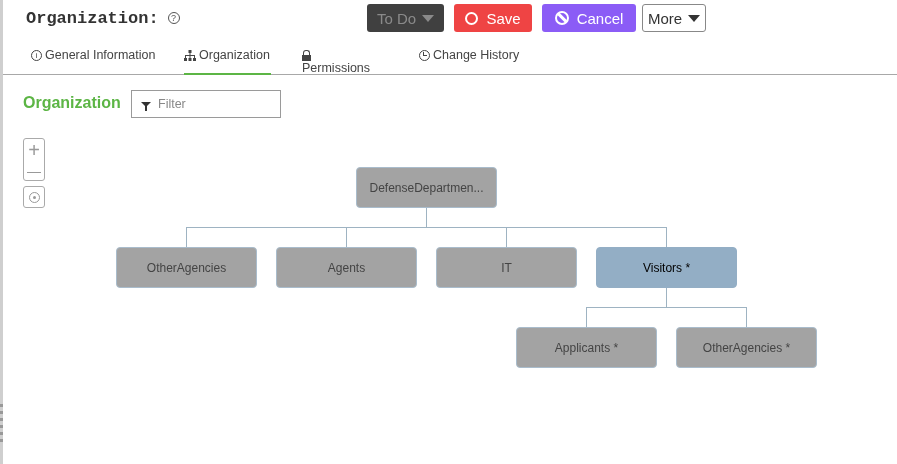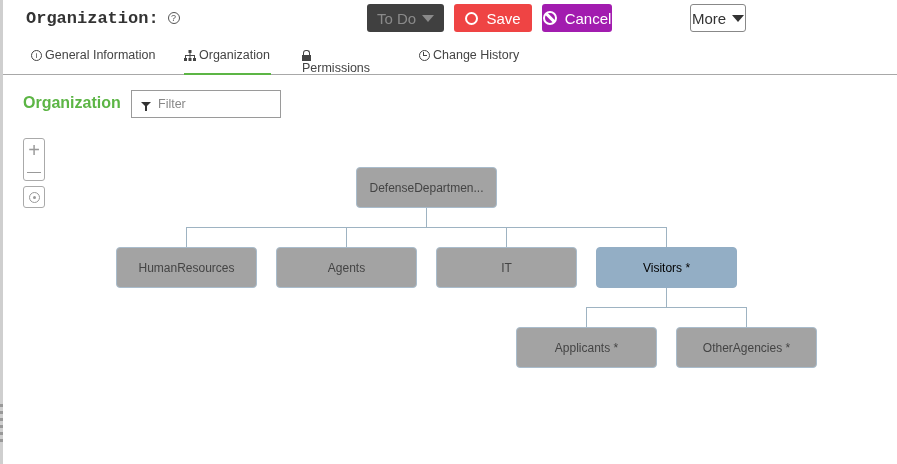--- a/index.html
+++ b/index.html
@@ -7,22 +7,22 @@
   .gutter { position: absolute; left: 0; top: 0; width: 3px; height: 464px; background: #cfcfcf; }
   .grip { position: absolute; left: 0; top: 404px; width: 3px; height: 44px; }
   .grip span { display: block; width: 3px; height: 3px; background: #999; margin-bottom: 4px; }
   .header { position: absolute; left: 26px; top: 4px; height: 28px; display: flex; align-items: center; }
   .title-label { font-size: 17px; font-weight: bold; color: #333; font-family: Liberation Mono, monospace; }
   .title-value { font-size: 17px; font-weight: bold; color: #333; margin-left: 5px; border-bottom: 1px solid #e6e6e6; padding-bottom: 1px; }
   .help-icon { margin-left: 9px; width: 12px; height: 12px; border: 1px solid #555; border-radius: 50%; font-size: 9px; line-height: 10px; text-align: center; color: #555; }
   .btn { position: absolute; top: 4px; height: 28px; border-radius: 3px; font-size: 15px; display: flex; align-items: center; justify-content: center; }
   .btn-todo { left: 367px; width: 77px; background: #404040; color: #8a8a8a; }
   .btn-save { left: 454px; width: 78px; background: #ef4444; color: #fff; }
-  .btn-cancel { left: 542px; width: 70px; background: #a21caf; color: #fff; }
-  .btn-more { left: 642px; width: 56px; background: #fff; border: 1px solid #888; color: #333; margin-left: 48px; }
+  .btn-cancel { left: 542px; width: 94px; background: #8b5cf6; color: #fff; }
+  .btn-more { left: 642px; width: 64px; background: #fff; border: 1px solid #888; color: #333; }
   .caret { width: 0; height: 0; border-left: 6px solid transparent; border-right: 6px solid transparent; border-top: 7px solid currentColor; margin-left: 6px; }
   .btn-todo .caret { border-top-color: #8a8a8a; }
   .btn-more .caret { border-top-color: #333; }
   .ring { width: 13px; height: 13px; border: 2.5px solid #fff; border-radius: 50%; margin-right: 8px; }
   .ban { position: relative; width: 14px; height: 14px; border: 2.5px solid #fff; border-radius: 50%; margin-right: 8px; }
   .ban::after { content: ""; position: absolute; left: 4px; top: -1px; width: 2.5px; height: 12px; background: #fff; transform: rotate(-45deg); }
   .tabs { position: absolute; left: 3px; top: 40px; width: 894px; height: 35px; border-bottom: 1px solid #a8a8a8; }
   .tab { position: absolute; top: 8px; height: 27px; font-size: 12.5px; color: #444; display: flex; align-items: flex-start; }
   .tab.active { border-bottom: 2px solid #5cb545; }
   .tab-general { left: 28px; }
@@ -131,18 +131,18 @@
 <div class="line" style="left:186px;top:227px;width:1px;height:21px"></div>
 <div class="line" style="left:346px;top:227px;width:1px;height:21px"></div>
 <div class="line" style="left:506px;top:227px;width:1px;height:21px"></div>
 <div class="line" style="left:666px;top:227px;width:1px;height:21px"></div>
 <div class="line" style="left:666px;top:288px;width:1px;height:20px"></div>
 <div class="line" style="left:586px;top:307px;width:161px;height:1px"></div>
 <div class="line" style="left:586px;top:307px;width:1px;height:21px"></div>
 <div class="line" style="left:746px;top:307px;width:1px;height:21px"></div>
 
 <div class="node" style="left:356px;top:167px">DefenseDepartmen...</div>
-<div class="node" style="left:116px;top:247px">HumanResources</div>
+<div class="node" style="left:116px;top:247px">OtherAgencies</div>
 <div class="node" style="left:276px;top:247px">Agents</div>
 <div class="node" style="left:436px;top:247px">IT</div>
 <div class="node selected" style="left:596px;top:247px">Visitors *</div>
 <div class="node" style="left:516px;top:327px">Applicants *</div>
 <div class="node" style="left:676px;top:327px">OtherAgencies *</div>
 
 </body></html>

